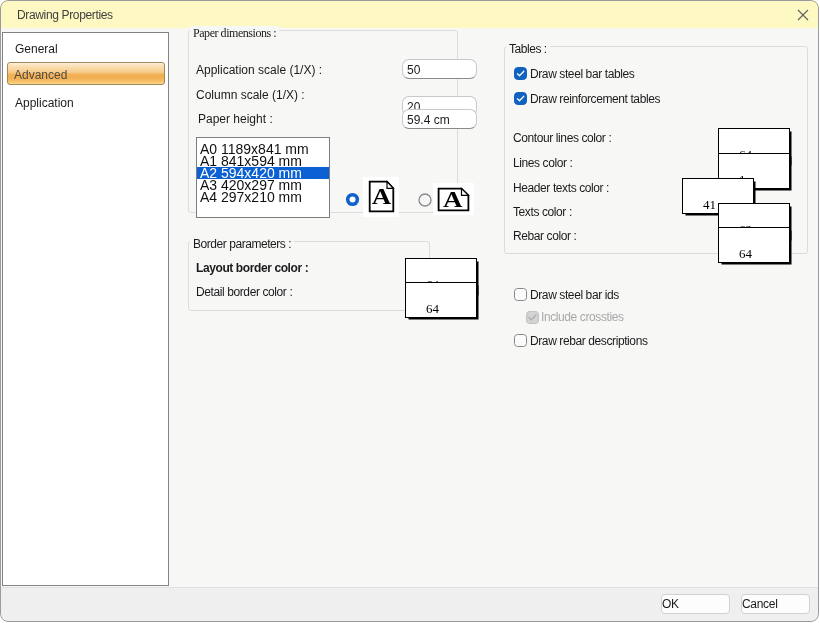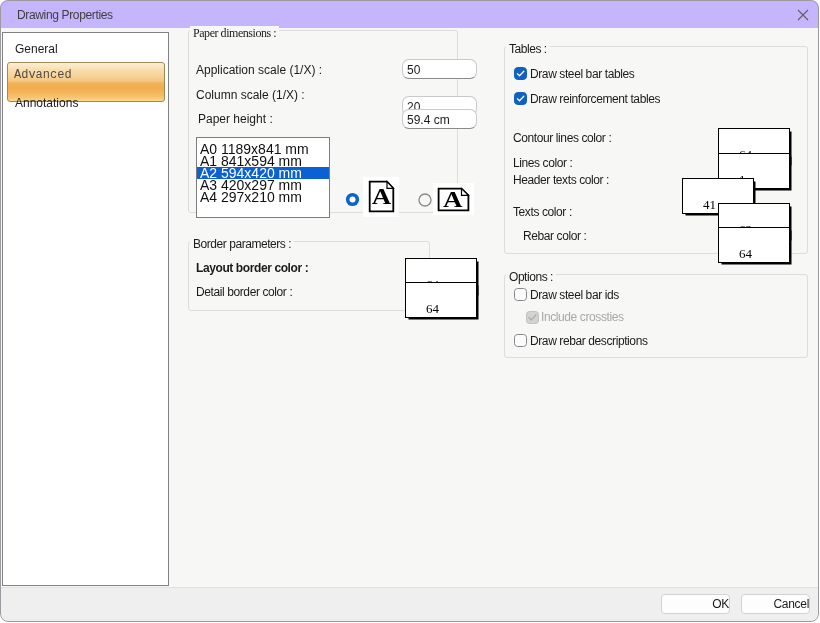--- a/index.html
+++ b/index.html
@@ -1,31 +1,31 @@
 <!DOCTYPE html>
 <html><head>
 <meta charset="utf-8">
 <style>
   * { margin:0; padding:0; box-sizing:border-box; }
   html,body { width:820px; height:623px; background:#fff; font-family:"Liberation Sans", sans-serif; }
   .dlg { position:absolute; left:0; top:0; width:819px; height:622px;
          background:#f7f7f6; border-radius:8px; overflow:hidden; }
   .frame { position:absolute; left:0; top:0; width:819px; height:622px;
            border:1px solid #9a9aa0; border-radius:8px; z-index:50; pointer-events:none; }
-  .titlebar { position:absolute; left:0; top:0; width:100%; height:28px; background:#c4b5fd; }
+  .titlebar { position:absolute; left:0; top:0; width:100%; height:28px; background:#fef9c3; }
   .title { position:absolute; left:17px; top:8px; font-size:12px; color:#404040; letter-spacing:-0.35px; }
   .closex { position:absolute; right:10px; top:9px; }
   .footer { position:absolute; left:0; bottom:0; width:100%; height:35px; background:#efefef;
             border-top:1px solid #e0e0e0; }
   .btn { position:absolute; height:20px; background:#fdfdfd; border:1px solid #d2d2d2; border-radius:4px;
-         font-size:12px; color:#1b1b1b; text-align:right; line-height:18px; letter-spacing:-0.3px; }
+         font-size:12px; color:#1b1b1b; text-align:left; line-height:18px; letter-spacing:-0.3px; }
   .side { position:absolute; left:2px; top:32px; width:167px; height:554px; background:#fff; border:1px solid #828282; }
   .sitem { position:absolute; left:12px; font-size:12px; color:#1c1c1c; }
-  .adv { position:absolute; left:4px; top:29px; width:158px; height:40px; border:1px solid #9d8a58; border-radius:3px;
-         background:linear-gradient(to bottom,#fdeed8 0%,#f9ddae 18%,#f7d094 38%,#f5c47c 48%,#f3b258 53%,#f2ae4e 68%,#f4b75f 80%,#f7c46f 90%,#fad180 97%,#fcda89 100%);font-family:Liberation Mono, monospace; }
+  .adv { position:absolute; left:4px; top:29px; width:158px; height:23px; border:1px solid #9d8a58; border-radius:3px;
+         background:linear-gradient(to bottom,#fdeed8 0%,#f9ddae 18%,#f7d094 38%,#f5c47c 48%,#f3b258 53%,#f2ae4e 68%,#f4b75f 80%,#f7c46f 90%,#fad180 97%,#fcda89 100%); }
   .adv span { position:absolute; left:6px; top:5px; font-size:12px; color:#4f4b45; }
   .grp { position:absolute; border:1px solid #dcdcdc; border-radius:3px; }
   .grp > .glabel { position:absolute; top:-5px; left:1px; background:#f7f7f6; padding:0 3px; font-size:12px; color:#1b1b1b; white-space:nowrap; letter-spacing:-0.45px; }
   .lab { position:absolute; font-size:12px; color:#1b1b1b; white-space:nowrap; letter-spacing:-0.4px; }
   .nosp { letter-spacing:0;text-align:center; }
   .inp { position:absolute; left:402px; width:75px; height:20px; background:#fff; border:1px solid #c9c9c9;
          border-bottom:1px solid #8a8a8a; border-radius:7px; font-size:12px; color:#1b1b1b; padding:3px 0 0 4px; }
   .listbox { position:absolute; left:196px; top:137px; width:134px; height:81px; background:#fff; border:1px solid #7d7d7d;
              font-size:14px; color:#101010; padding-top:5px; }
   .listbox .row { height:12px; line-height:12px; padding-left:3px; white-space:nowrap; letter-spacing:0; }
@@ -48,21 +48,21 @@
     <svg class="closex" width="12" height="12" viewBox="0 0 12 12">
       <path d="M1 1 L11 11 M11 1 L1 11" stroke="#5f5f5f" stroke-width="1.1" fill="none"></path>
     </svg>
   </div>
 
   <div class="side">
     <div class="sitem" style="top:9px;">General</div>
     <div class="adv">
         <span>Advanced</span>
       </div>
-    <div class="sitem" style="top:63px;">Annotations</div>
+    <div class="sitem" style="top:63px;">Application</div>
   </div>
 
   <div class="grp" style="left:188px; top:30px; width:270px; height:183px;font-family:Liberation Serif, serif;">
     <div class="glabel">Paper dimensions :</div>
   </div>
   <div class="lab nosp" style="left:196px; top:63px;">Application scale (1/X) :</div>
   <div class="lab nosp" style="left:196px; top:88px;">Column scale (1/X) :</div>
   <div class="lab nosp" style="left:198px; top:112px;">Paper height :</div>
   <div class="inp" style="top:59px;">50</div>
   <div class="inp" style="top:84px;margin-top:12px;">20</div>
@@ -121,23 +121,23 @@
   </svg>
   <div class="lab" style="left:530px; top:67px;">Draw steel bar tables</div>
   <svg class="cbx" style="left:514px; top:92px;" width="13" height="13" viewBox="0 0 13 13">
     <rect x="0.5" y="0.5" width="12" height="12" rx="3.2" fill="#1161c0" stroke="#1161c0"></rect>
     <path d="M3.4 6.8 L5.5 8.8 L9.8 4.2" stroke="#fff" stroke-width="1.25" fill="none" stroke-linecap="round" stroke-linejoin="round"></path>
   </svg>
   <div class="lab" style="left:530px; top:92px;">Draw reinforcement tables</div>
 
   <div class="lab" style="left:513px; top:131px;">Contour lines color :</div>
   <div class="lab" style="left:513px; top:156px;">Lines color :</div>
-  <div class="lab" style="left:513px; top:173px;">Header texts color :</div>
+  <div class="lab" style="left:513px; top:181px;">Header texts color :</div>
   <div class="lab" style="left:513px; top:205px;">Texts color :</div>
-  <div class="lab" style="left:513px; top:229px;margin-left:10px;">Rebar color :</div>
+  <div class="lab" style="left:513px; top:229px;">Rebar color :</div>
   <div class="cw" style="left:718px; top:128px;">
       <div class="num">64</div>
       <div class="sw" style="background:#3c3c3c;"></div>
     </div>
   <div class="cw" style="left:718px; top:153px;">
       <div class="num">1</div>
       <div class="sw" style="background:#ee1111;"></div>
     </div>
   <div class="cw" style="left:682px; top:178px;">
       <div class="num">41</div>
@@ -145,23 +145,20 @@
     </div>
   <div class="cw" style="left:718px; top:203px;">
       <div class="num">62</div>
       <div class="sw" style="background:#111111;"></div>
     </div>
   <div class="cw" style="left:718px; top:227px;">
       <div class="num">64</div>
       <div class="sw" style="background:#3c3c3c;"></div>
     </div>
 
-  <div class="grp" style="left:504px; top:274px; width:304px; height:84px;">
-    <div class="glabel">Options :</div>
-  </div>
   <svg class="cbx" style="left:514px; top:288px;" width="13" height="13" viewBox="0 0 13 13">
     <rect x="0.5" y="0.5" width="12" height="12" rx="3" fill="#fbfbfb" stroke="#878787"></rect>
   </svg>
   <div class="lab" style="left:530px; top:288px;">Draw steel bar ids</div>
   <svg class="cbx" style="left:526px; top:311px;" width="12" height="12" viewBox="0 0 12 12">
     <rect x="0.5" y="0.5" width="11" height="11" rx="3" fill="#d3d3d3" stroke="#c3c3c3"></rect>
     <path d="M2.8 6.1 L4.9 8.2 L9.2 3.6" stroke="#aeaeae" stroke-width="1.3" fill="none" stroke-linecap="round" stroke-linejoin="round"></path>
   </svg>
   <div class="lab" style="left:541px; top:310px; color:#a8a8a8;">Include crossties</div>
   <svg class="cbx" style="left:514px; top:334px;" width="13" height="13" viewBox="0 0 13 13">

